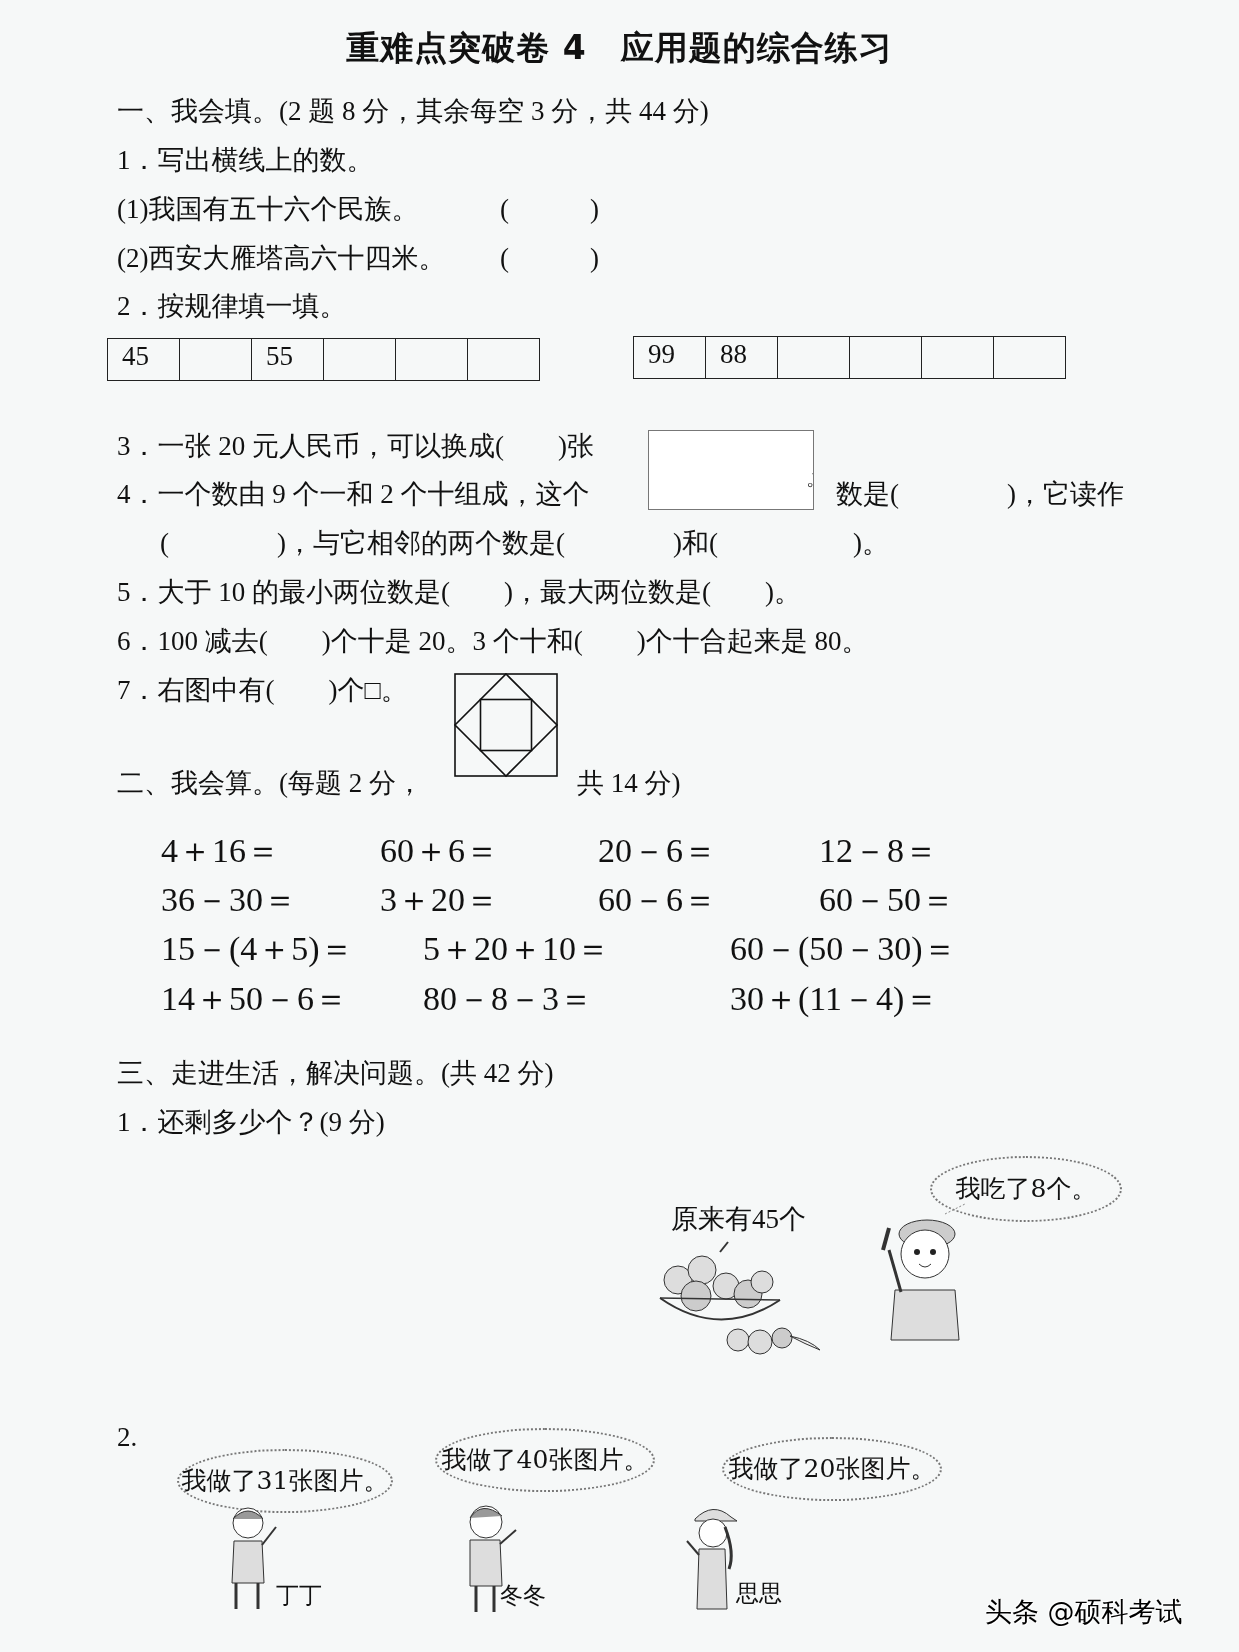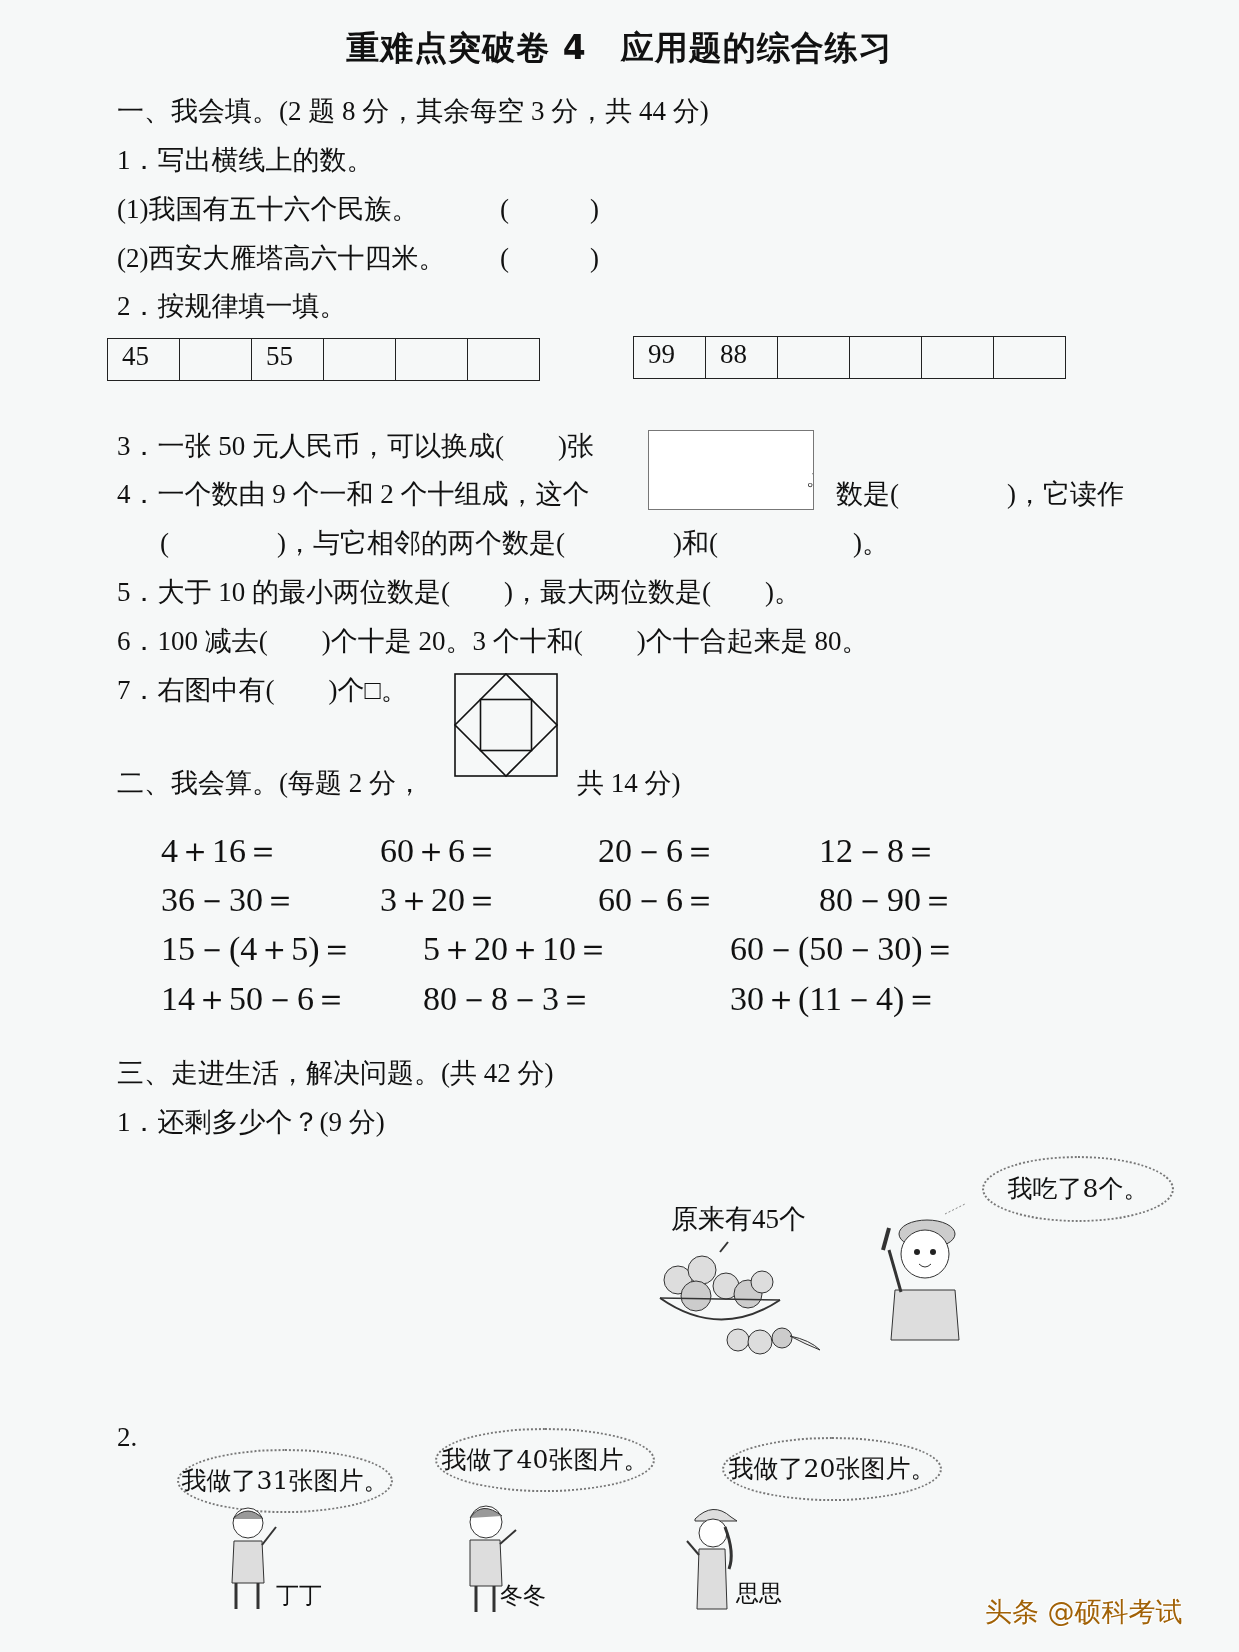--- a/index.html
+++ b/index.html
@@ -29,21 +29,21 @@
     }
     .bubble {
       position:absolute; border:2px dotted #777; border-radius:50% / 50%;
       background:#f6f8f8; font-size:25px; text-align:center;
       font-family:"DejaVu Serif","Liberation Serif",serif;
       box-sizing:border-box;
     }
     .label { font-size:23px; font-family:"DejaVu Sans","Liberation Sans",sans-serif; }
     .watermark {
       font-family:"DejaVu Sans","Liberation Sans",sans-serif;
-      font-size:27px; color:#a16207;
+      font-size:27px; color:#000000;
       text-shadow:1px 1px 0 #fff, -1px -1px 0 #fff;
     }
     svg { position:absolute; overflow:visible; }
   </style>
 </head>
 <body>
 
 <div class="abs title">重难点突破卷 4　应用题的综合练习</div>
 
 <div class="abs line" style="left:117px;top:95px">一、我会填。(2 题 8 分，其余每空 3 分，共 44 分)</div>
@@ -72,21 +72,21 @@
     <td>99</td>
     <td>88</td>
     <td></td>
     <td></td>
     <td></td>
     <td></td>
   </tr>
 </tbody>
   </table>
 
-<div class="abs line" style="left:117px;top:430px">3．一张 50 元人民币，可以换成(　　)张</div>
+<div class="abs line" style="left:117px;top:430px">3．一张 20 元人民币，可以换成(　　)张</div>
 
 <div class="note">
   <svg width="166" height="80">
     <rect x="0" y="0" width="166" height="80" fill="#fff"></rect>
     <circle cx="16" cy="16" r="7" fill="#444"></circle>
     <rect x="30" y="11" width="46" height="5" fill="#777"></rect>
     <rect x="48" y="20" width="30" height="52" fill="#ddd"></rect>
     <text x="50" y="46" font-size="22" font-weight="bold" fill="#333" font-family="DejaVu Serif, serif">10</text>
     <circle cx="63" cy="60" r="10" fill="#999"></circle>
     <ellipse cx="110" cy="36" rx="18" ry="22" fill="#666"></ellipse>
@@ -115,21 +115,21 @@
 <div class="abs line" style="left:577px;top:767px">共 14 分)</div>
 
 <div class="abs calc" style="left:161px;top:816px">4＋16＝</div>
 <div class="abs calc" style="left:380px;top:816px">60＋6＝</div>
 <div class="abs calc" style="left:598px;top:816px">20－6＝</div>
 <div class="abs calc" style="left:819px;top:816px">12－8＝</div>
 
 <div class="abs calc" style="left:161px;top:865px">36－30＝</div>
 <div class="abs calc" style="left:380px;top:865px">3＋20＝</div>
 <div class="abs calc" style="left:598px;top:865px">60－6＝</div>
-<div class="abs calc" style="left:819px;top:865px">80－90＝</div>
+<div class="abs calc" style="left:819px;top:865px">60－50＝</div>
 
 <div class="abs calc" style="left:161px;top:914px">15－(4＋5)＝</div>
 <div class="abs calc" style="left:423px;top:914px">5＋20＋10＝</div>
 <div class="abs calc" style="left:730px;top:914px">60－(50－30)＝</div>
 
 <div class="abs calc" style="left:161px;top:964px">14＋50－6＝</div>
 <div class="abs calc" style="left:423px;top:964px">80－8－3＝</div>
 <div class="abs calc" style="left:730px;top:964px">30＋(11－4)＝</div>
 
 <div class="abs line" style="left:117px;top:1057px">三、走进生活，解决问题。(共 42 分)</div>
@@ -146,21 +146,21 @@
   <circle cx="98" cy="54" r="14" fill="#ccc" stroke="#333"></circle>
   <circle cx="112" cy="42" r="11" fill="#ddd" stroke="#333"></circle>
   <path d="M10 58 Q70 100 130 60" fill="none" stroke="#333" stroke-width="2"></path>
   <path d="M10 58 L130 60" fill="none" stroke="#333" stroke-width="1.5"></path>
   <circle cx="88" cy="100" r="11" fill="#ddd" stroke="#333"></circle>
   <circle cx="110" cy="102" r="12" fill="#ddd" stroke="#333"></circle>
   <circle cx="132" cy="98" r="10" fill="#ccc" stroke="#333"></circle>
   <path d="M140 96 Q160 100 170 110 Q155 104 140 96" fill="#eee" stroke="#333"></path>
 </svg>
 
-<div class="bubble" style="left:982px;top:1156px;width:192px;height:66px;line-height:62px">我吃了8个。</div>
+<div class="bubble" style="left:930px;top:1156px;width:192px;height:66px;line-height:62px">我吃了8个。</div>
 <svg style="left:875px;top:1210px" width="100" height="130">
   <line x1="70" y1="4" x2="90" y2="-6" stroke="#888" stroke-dasharray="2,2"></line>
   <ellipse cx="52" cy="24" rx="28" ry="14" fill="#ccc" stroke="#333"></ellipse>
   <circle cx="50" cy="44" r="24" fill="#fff" stroke="#333"></circle>
   <circle cx="42" cy="42" r="3" fill="#222"></circle>
     <circle cx="58" cy="42" r="3" fill="#222"></circle>
   <path d="M44 54 Q50 60 56 54" fill="#fff" stroke="#333"></path>
   <line x1="8" y1="40" x2="14" y2="18" stroke="#333" stroke-width="4"></line>
   <path d="M20 80 L80 80 L84 130 L16 130 Z" fill="#ddd" stroke="#333"></path>
   <line x1="14" y1="40" x2="26" y2="82" stroke="#333" stroke-width="3"></line>

